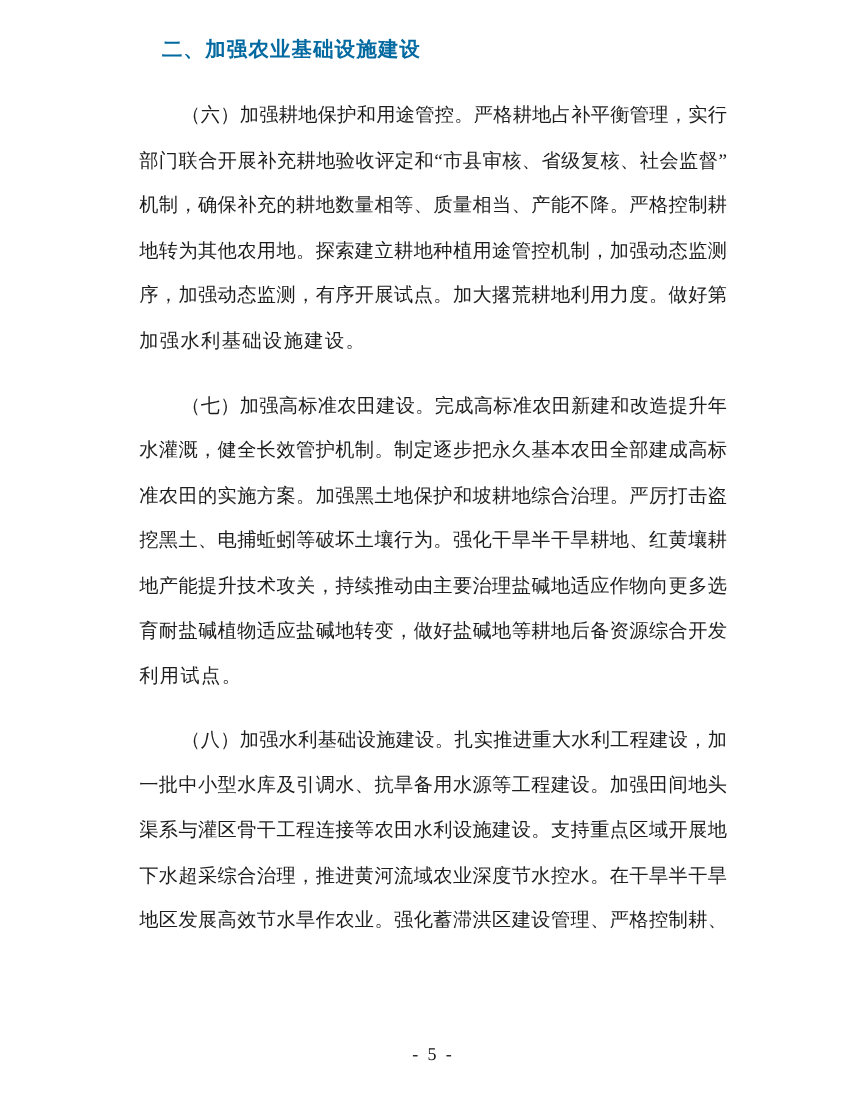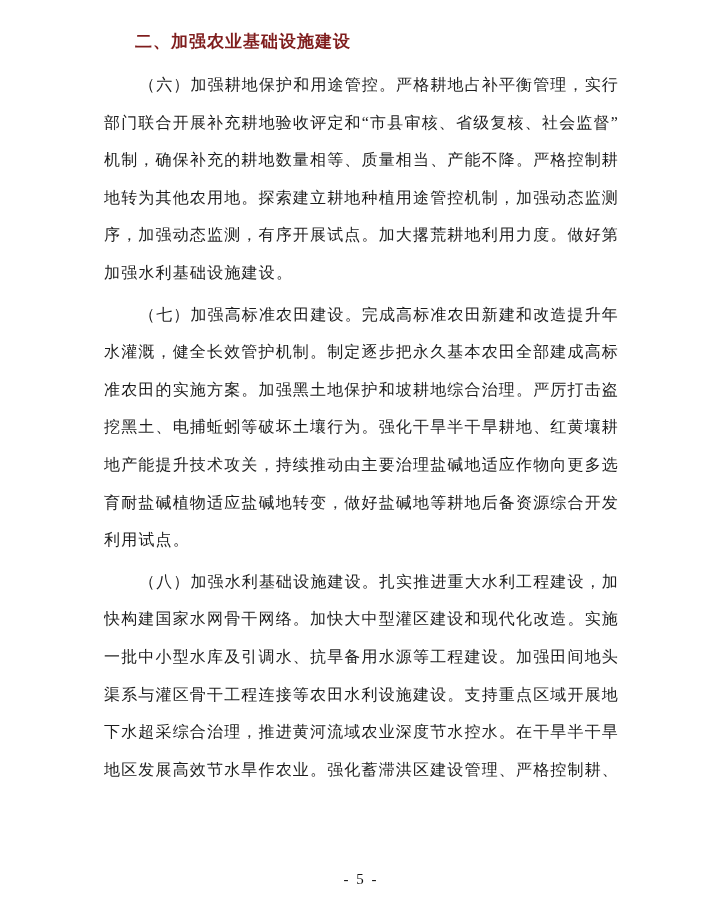--- a/index.html
+++ b/index.html
@@ -22,25 +22,25 @@
     top: 22px;
     width: 522px;
   }
   .heading {
     margin: 0;
     padding-left: 35px;
     font-size: 17px;
     font-weight: bold;
     line-height: 40px;
     letter-spacing: 1px;
-    color: #7f1d1d;
+    color: #0369a1;
     white-space: nowrap;
   }
   .paragraph {
-    margin: 4px;
+    margin: 16px;
   }
   .line {
     font-size: 16px;
     line-height: 37.6px;
     height: 37.6px;
     overflow: hidden;
     text-align: justify;
     text-align-last: justify;
     letter-spacing: 0.2px;
   }
@@ -84,21 +84,20 @@
           <div class="line first">（七）加强高标准农田建设。完成高标准农田新建和改造提升年</div>
           <div class="line">水灌溉，健全长效管护机制。制定逐步把永久基本农田全部建成高标</div>
           <div class="line">准农田的实施方案。加强黑土地保护和坡耕地综合治理。严厉打击盗</div>
           <div class="line">挖黑土、电捕蚯蚓等破坏土壤行为。强化干旱半干旱耕地、红黄壤耕</div>
           <div class="line">地产能提升技术攻关，持续推动由主要治理盐碱地适应作物向更多选</div>
           <div class="line">育耐盐碱植物适应盐碱地转变，做好盐碱地等耕地后备资源综合开发</div>
           <div class="line short">利用试点。</div>
         </div>
         <div class="paragraph">
           <div class="line first">（八）加强水利基础设施建设。扎实推进重大水利工程建设，加</div>
-          <div class="line">快构建国家水网骨干网络。加快大中型灌区建设和现代化改造。实施</div>
           <div class="line">一批中小型水库及引调水、抗旱备用水源等工程建设。加强田间地头</div>
           <div class="line">渠系与灌区骨干工程连接等农田水利设施建设。支持重点区域开展地</div>
           <div class="line">下水超采综合治理，推进黄河流域农业深度节水控水。在干旱半干旱</div>
           <div class="line">地区发展高效节水旱作农业。强化蓄滞洪区建设管理、严格控制耕、</div>
         </div>
       </div>
   </div>
   <div class="footer">
     <span class="pagenum">- 5 -</span>
   </div>

